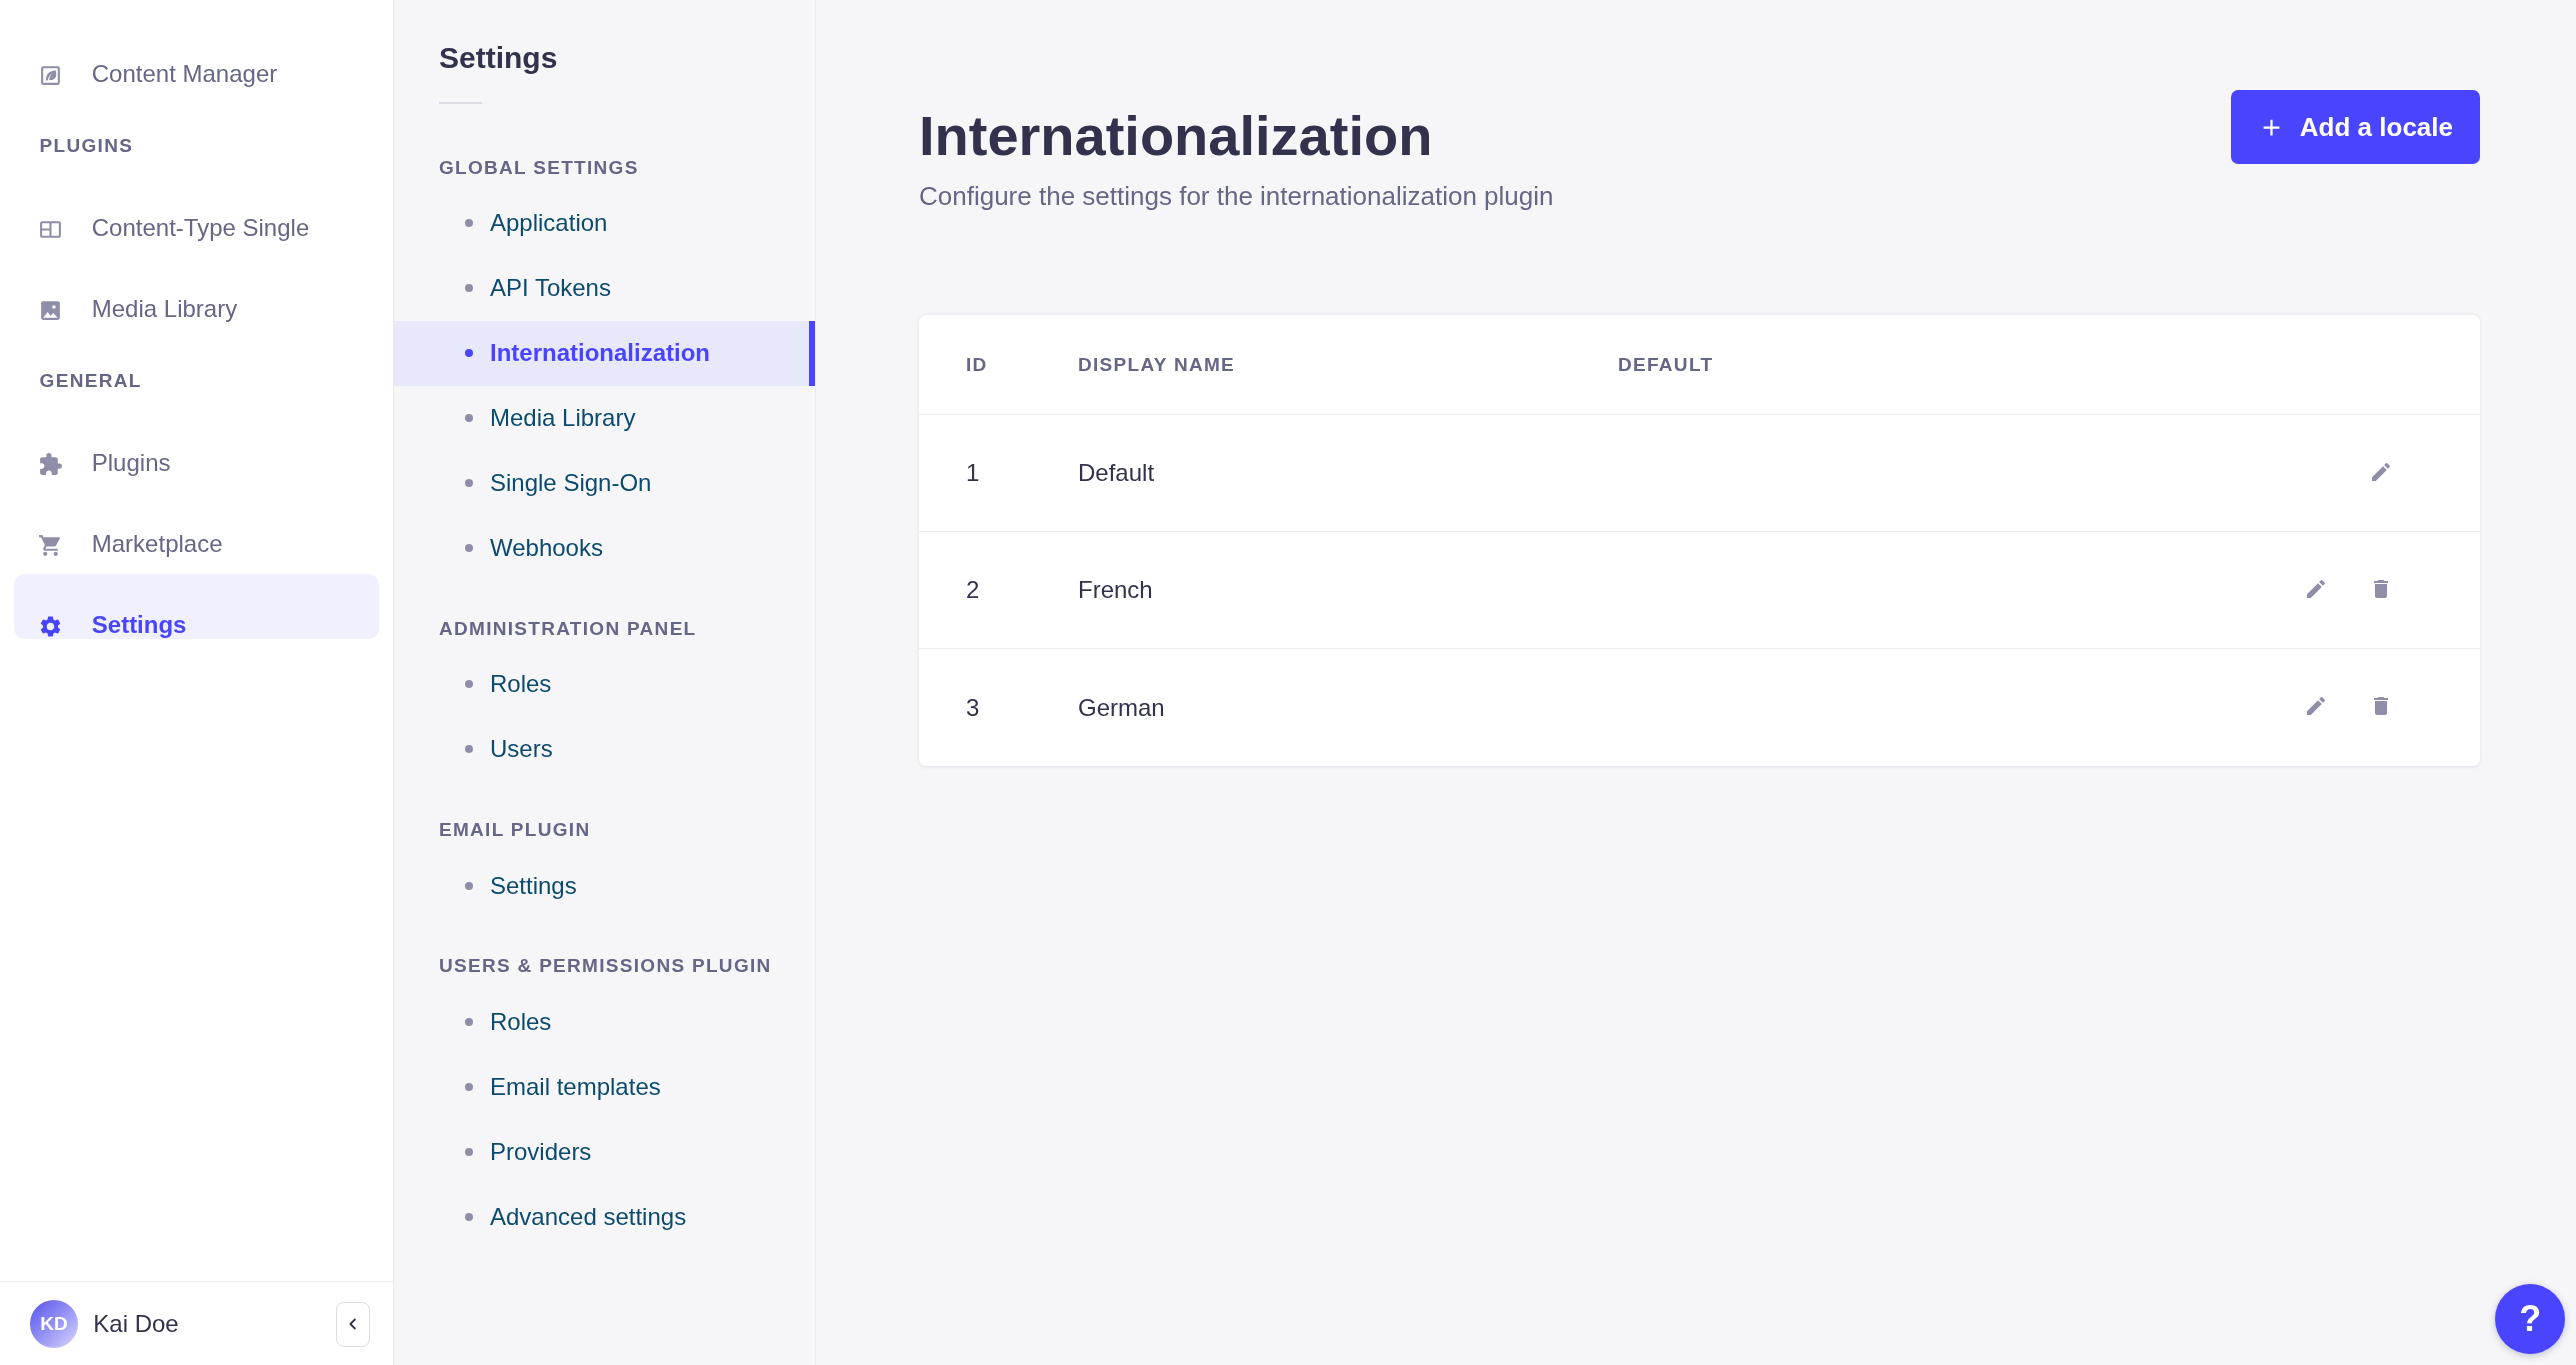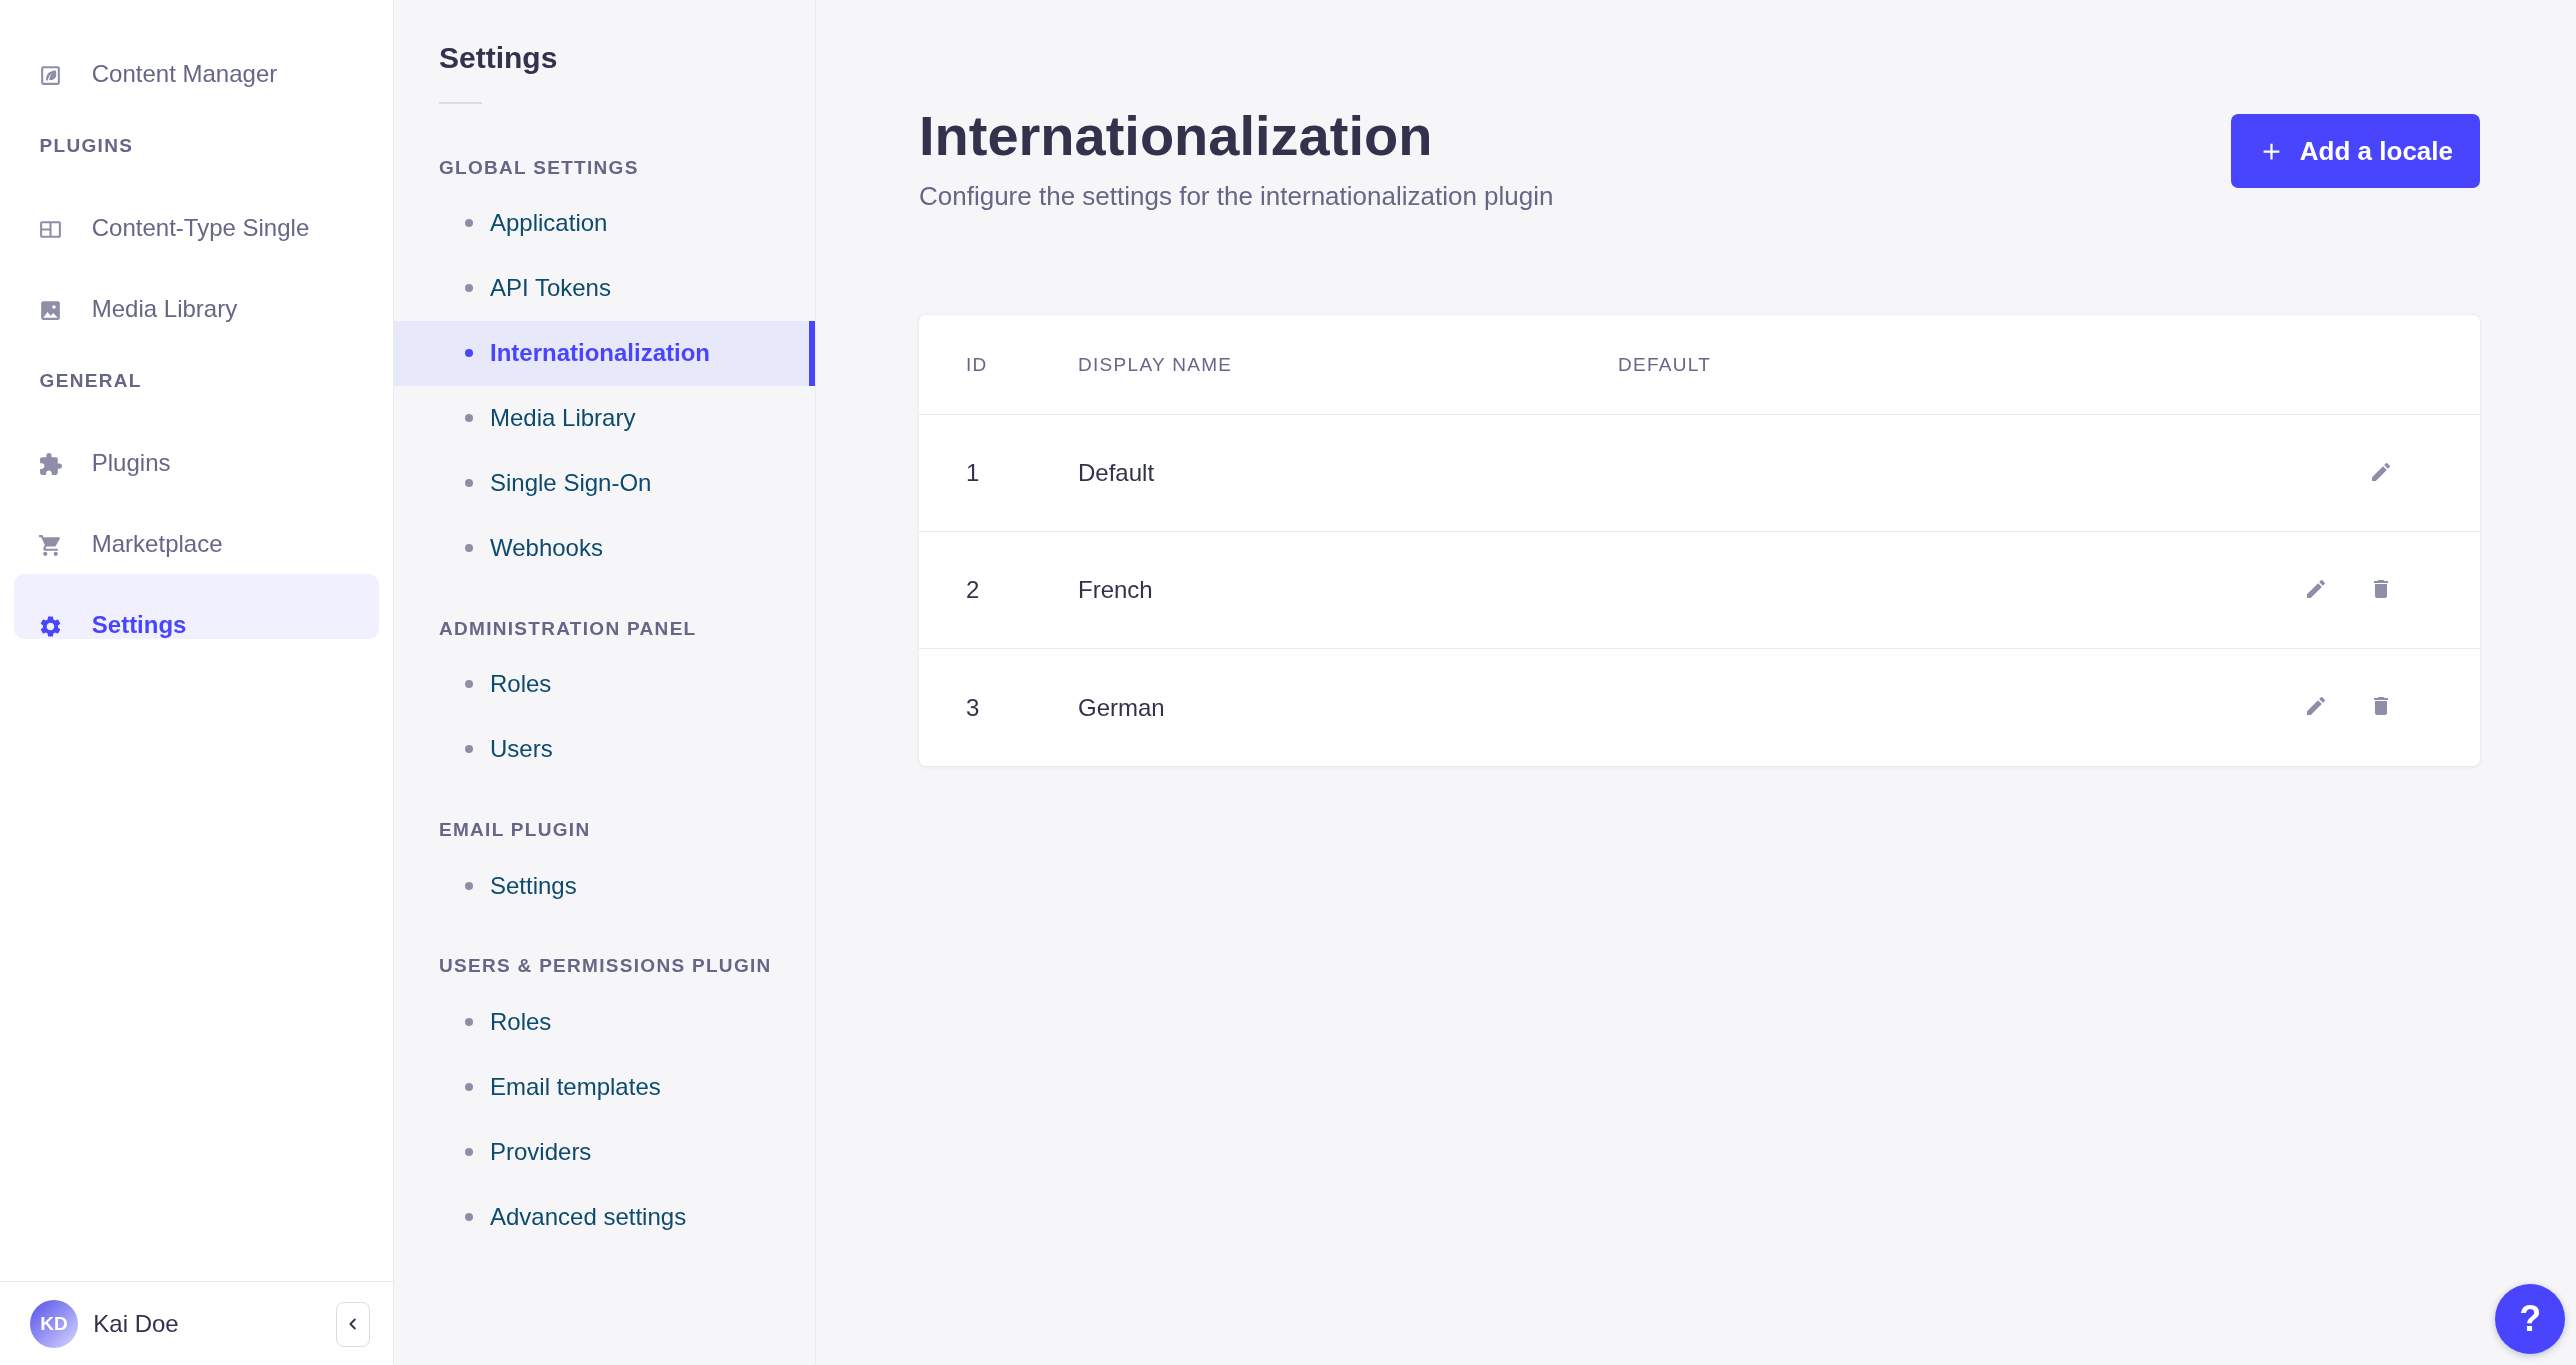--- a/index.html
+++ b/index.html
@@ -92,39 +92,39 @@
   .subnav-item.selected::after {
     content: ""; position: absolute; right: 0; top: 0; bottom: 0; width: 6.3px; background: #4945ff;
   }
 
   
   #main { position: absolute; left: 817px; top: 0; right: 0; height: 1366px; }
   .page-header { position: relative; padding: 102px 96px 0 102px; }
   .page-title { font-size: 56px; font-weight: 700; line-height: 68px; color: #32324d; }
   .page-subtitle { font-size: 26px; color: #666687; margin-top: 9px; line-height: 34px; }
   .add-btn {
-    position: absolute; top: 114px; right: 96px; height: 74px;
+    position: absolute; top: 90px; right: 96px; height: 74px;
     padding: 0 27px; background: #4945ff; border: none; border-radius: 7.2px;
     color: #ffffff; font-family: inherit; font-size: 26px; font-weight: 600;
     display: flex; align-items: center; gap: 14.4px;
   }
   .add-btn .icon { width: 27px; height: 27px; color: #ffffff; }
 
   .table-card {
     margin: 102px 96px 0 102px; background: #ffffff; border-radius: 7.2px;
     box-shadow: 0 0.9px 3.6px rgba(33, 33, 82, 0.1);
     overflow: hidden;
   }
   .t-header, .t-row {
     display: grid; grid-template-columns: 112px 540px 1fr auto;
     align-items: center; padding: 0 87px 0 47px;
   }
   .t-header {
     height: 100px; border-bottom: 0.9px solid #eaeaef;
-    font-size: 19px; font-weight: 400; letter-spacing: 1.3px; color: #666687; text-transform: uppercase;
+    font-size: 19px; font-weight: 700; letter-spacing: 1.3px; color: #666687; text-transform: uppercase;
   }
   .t-row { height: 117px; border-bottom: 0.9px solid #eaeaef; font-size: 24px; color: #32324d; }
   .t-row:last-child { border-bottom: none; }
   .row-actions { display: flex; justify-content: flex-end; align-items: center; gap: 41px; }
   .action-btn { border: none; background: transparent; padding: 0; color: #8e8ea9; }
   .action-btn .icon { width: 24px; height: 24px; color: #8e8ea9; }
 
   
   .help-btn {
     position: absolute; right: 10.8px; bottom: 11.7px; width: 70px; height: 70px;

